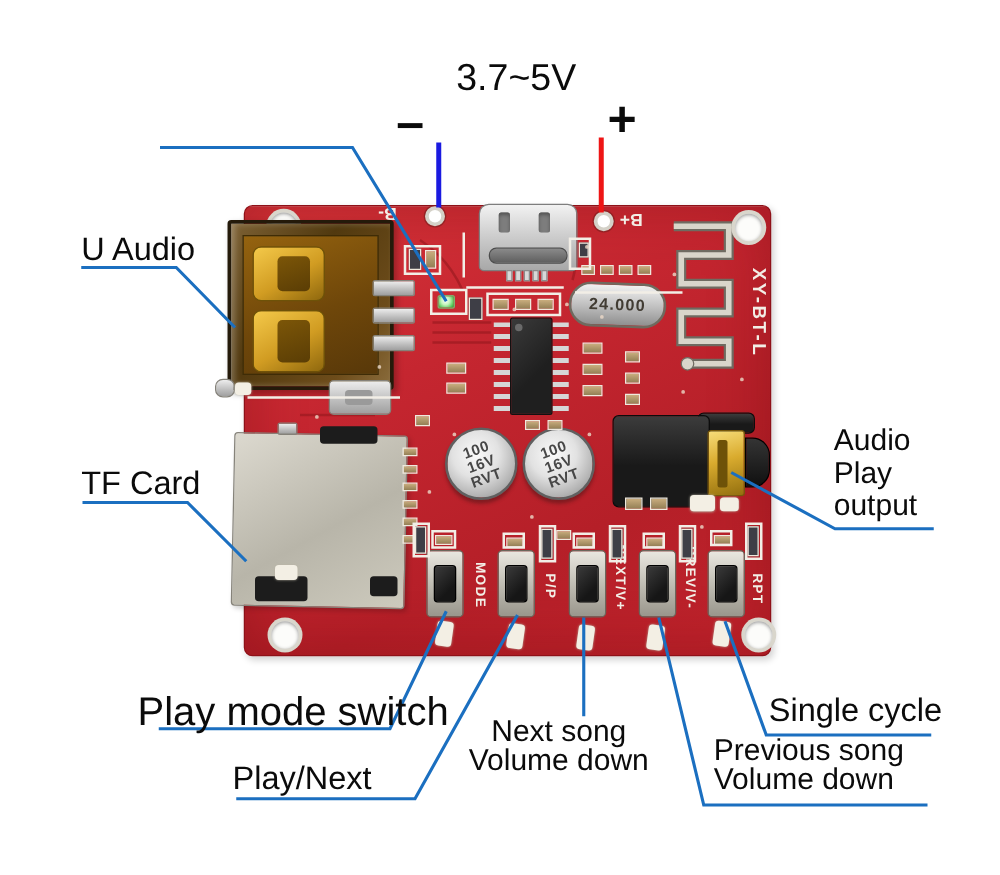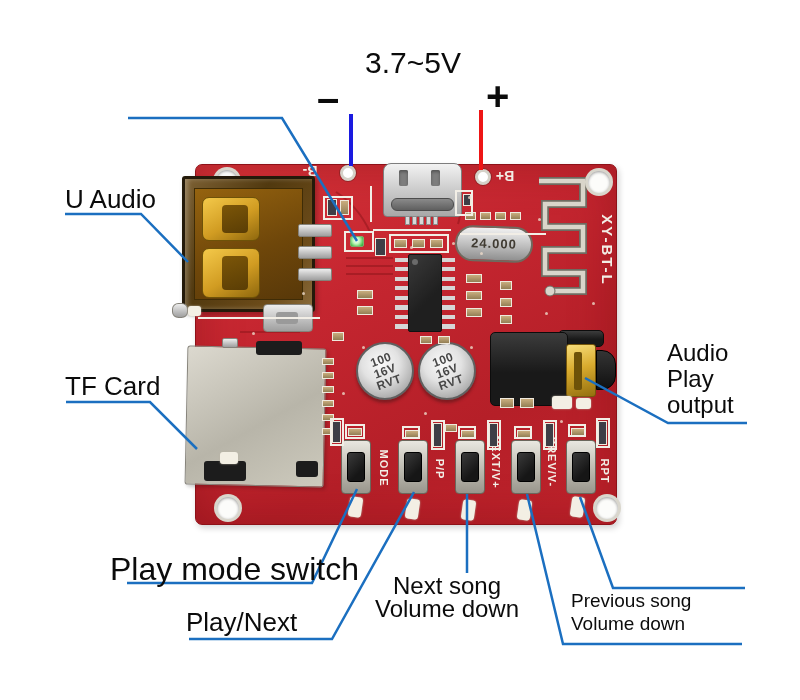--- a/index.html
+++ b/index.html
@@ -196,25 +196,26 @@
   </div>
 
   <div class="lbl" style="left:67px;top:551px;font-size:32px;margin-left:43px;">Play mode switch</div>
   <div class="lbl" style="left:186px;top:607px;font-size:26px;">Play/Next</div>
 
   <div class="lbl" style="left:352px;top:574px;width:190px;text-align:center;font-size:24px;line-height:23px;">
     <span class="line">Next song</span>
     <span class="line">Volume down</span>
   </div>
 
-  <div class="lbl" style="left:571px;top:589px;font-size:19px;line-height:23px;">
+  <div class="lbl" style="left:571px;top:589px;font-size:24px;line-height:23px;">
     <span class="line">Previous song</span>
     <span class="line">Volume down</span>
   </div>
 
+  <div class="lbl" style="left:615px;top:553px;font-size:26px;">Single cycle</div>
 
 <div class="deco smd" style="left: 465px; top: 212px; width: 11px; height: 8px;"></div>
     <div class="deco smd" style="left: 480px; top: 212px; width: 11px; height: 8px;"></div>
     <div class="deco smd" style="left: 495px; top: 212px; width: 11px; height: 8px;"></div>
     <div class="deco smd" style="left: 510px; top: 212px; width: 11px; height: 8px;"></div>
     <div class="deco smd" style="left: 394px; top: 239px; width: 13px; height: 9px;"></div>
     <div class="deco smd" style="left: 412px; top: 239px; width: 13px; height: 9px;"></div>
     <div class="deco smd" style="left: 430px; top: 239px; width: 13px; height: 9px;"></div>
     <div class="deco smd" style="left: 357px; top: 290px; width: 16px; height: 9px;"></div>
     <div class="deco smd" style="left: 357px; top: 306px; width: 16px; height: 9px;"></div>

